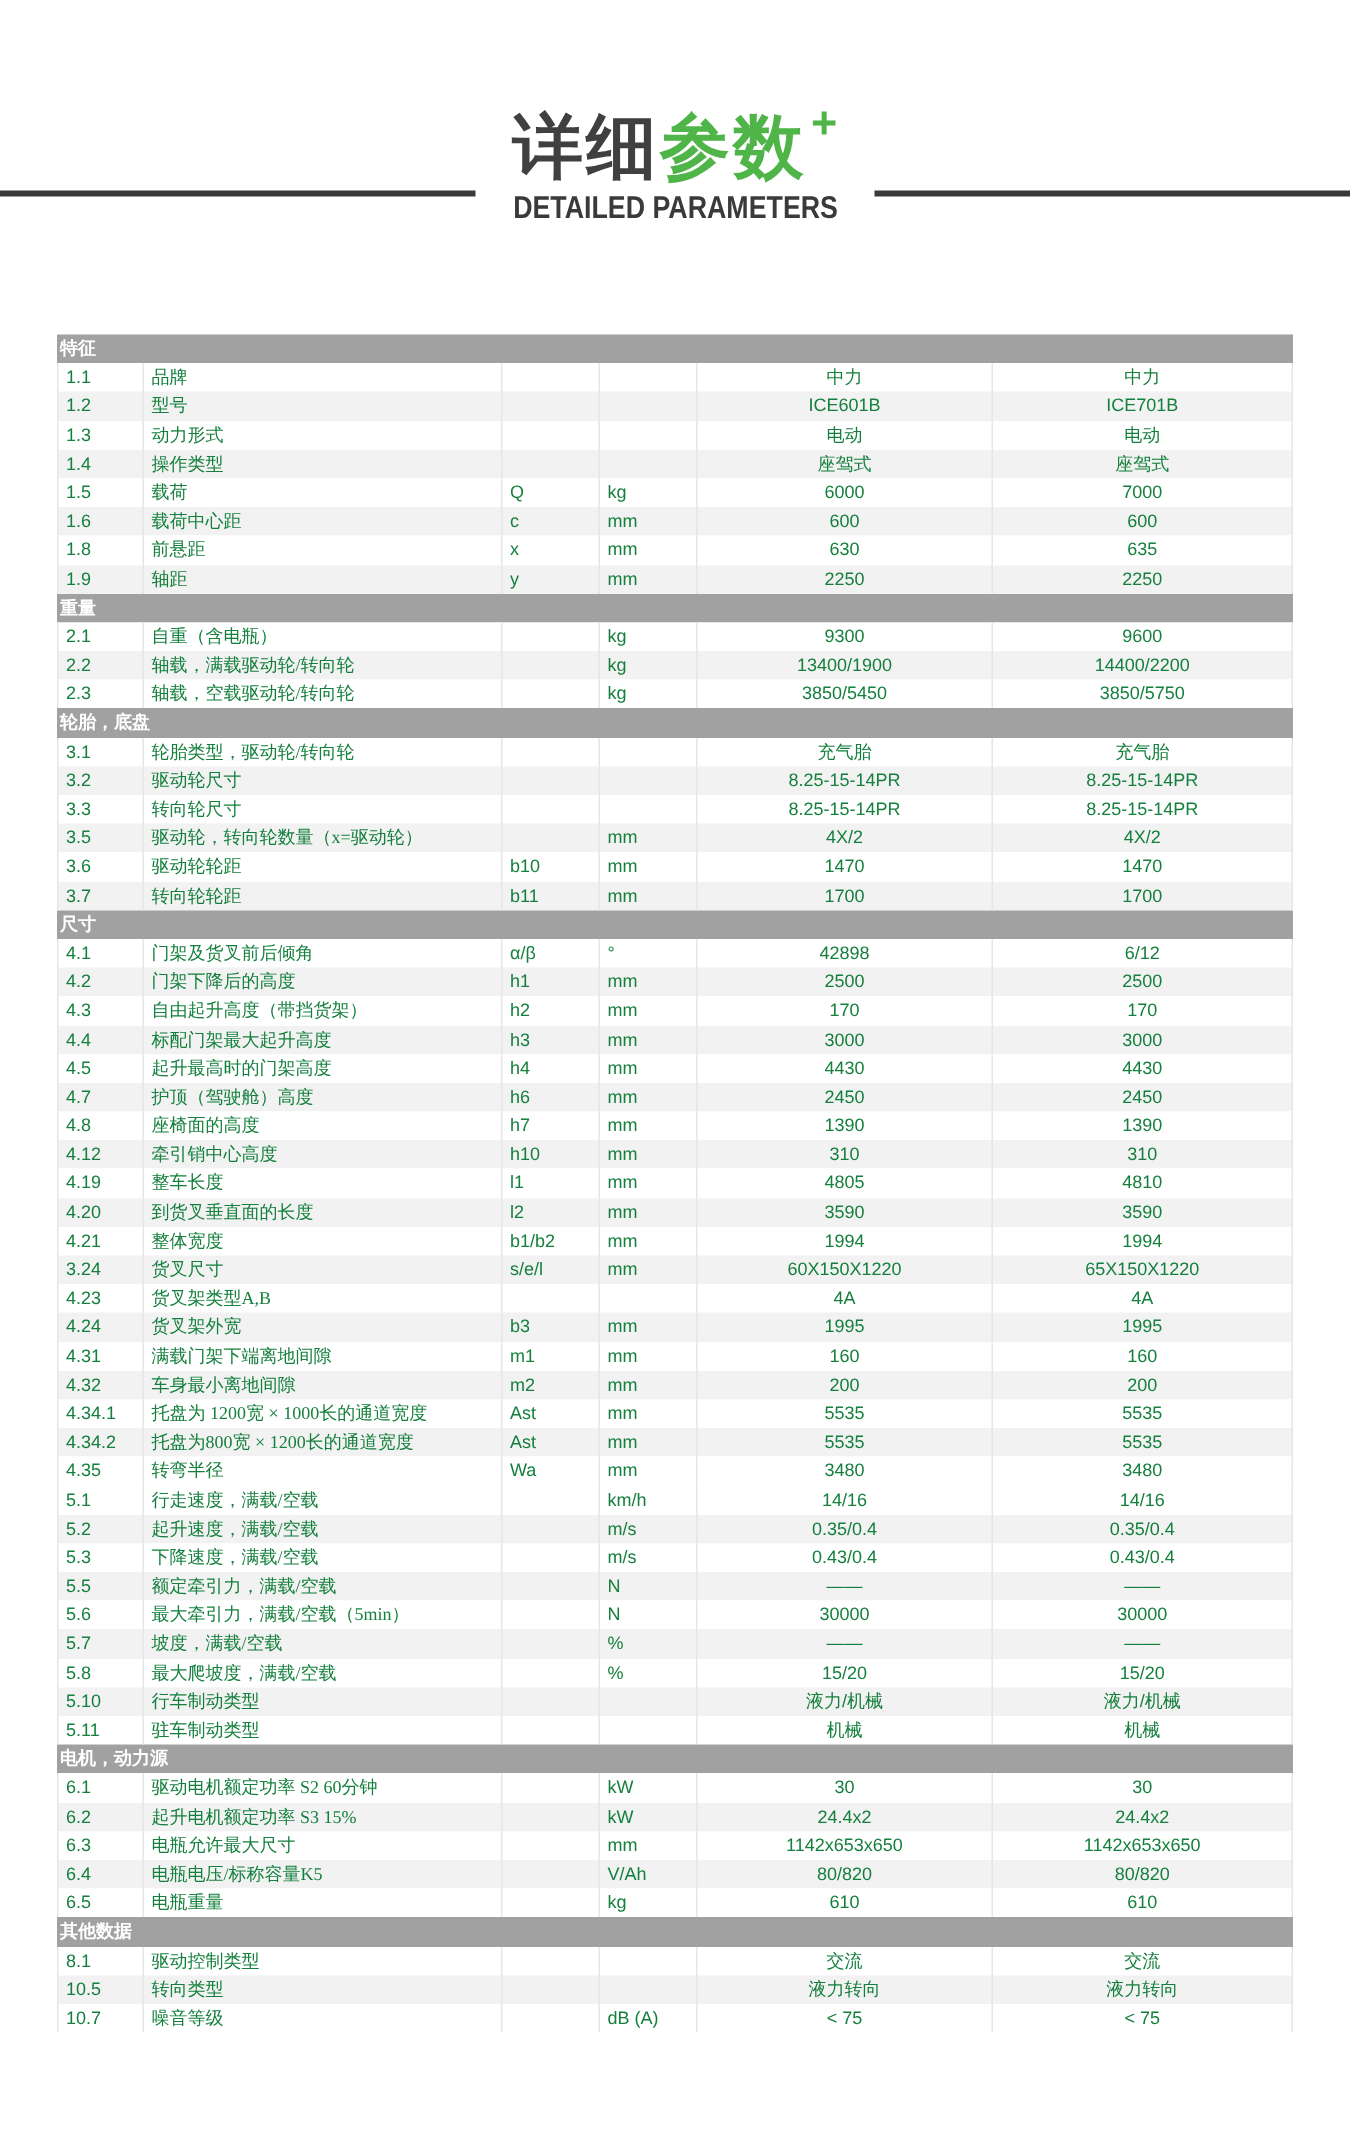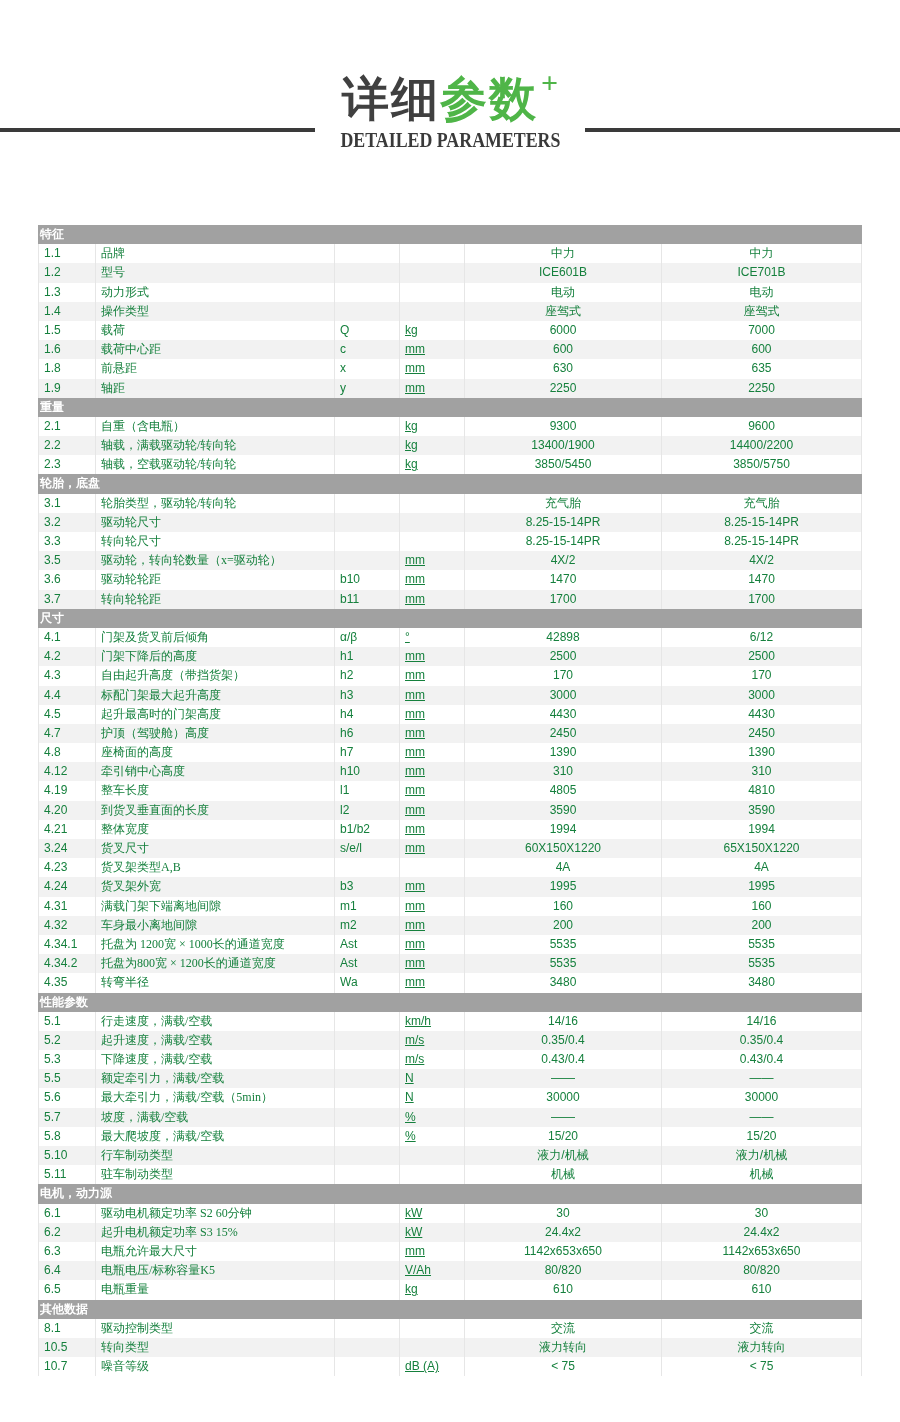--- a/index.html
+++ b/index.html
@@ -1,21 +1,21 @@
 <!DOCTYPE html>
 <html style="--green: #4fb548; --secbg: #a1a1a1; --altbg: #f2f2f2;"><head>
 <meta charset="utf-8">
 <style>
   html,body{margin:0;padding:0;}
   body{
     width:900px;height:1422px;background:#ffffff;overflow:hidden;
     font-family:"Liberation Sans","DejaVu Sans",sans-serif;
     -webkit-font-smoothing:antialiased;
   }
-  .header{padding-top:54px;font-family:Liberation Serif, serif;}
+  .header{padding-top:54px;}
   .title{
     text-align:center;font-size:47px;font-weight:bold;color:#404040;
     line-height:58px;letter-spacing:2px;white-space:nowrap;
   }
   .title .green{color:var(--green,#4fb548);}
   .title .plus{
     font-size:30px;font-weight:bold;color:var(--green,#4fb548);
     vertical-align:22px;margin-left:3px;letter-spacing:0;
   }
   .subtitle-row{display:flex;align-items:flex-start;margin-top:0;}
@@ -32,21 +32,21 @@
   }
   .row{display:flex;height:19.2px;line-height:19.2px;font-size:12px;color:#15803d;background:#ffffff;}
   .row.alt{background:var(--altbg,#f2f2f2);justify-content:center;}
   .cell{
     box-sizing:border-box;padding:0 5px;border-right:1px solid #e6e6e6;
     overflow:hidden;white-space:nowrap;
   }
   .cell.c-no{width:58px;border-left:1px solid #e6e6e6;}
   .cell.c-label{width:239px;font-family:Liberation Serif, serif;}
   .cell.c-sym{width:65px;}
-  .cell.c-unit{width:65px;text-decoration:underline;}
+  .cell.c-unit{width:65px;}
   .cell.c-v1{width:197px;text-align:center;}
   .cell.c-v2{width:200px;text-align:center;}
 </style>
 </head>
 <body>
 
 <div class="page">
   <header class="header">
     <div class="title"><span>详细</span><span class="green">参数</span><span class="plus">+</span></div>
     <div class="subtitle-row">
@@ -342,21 +342,20 @@
         <div class="cell c-v2">5535</div>
       </div>
       <div class="row">
         <div class="cell c-no">4.35</div>
         <div class="cell c-label">转弯半径</div>
         <div class="cell c-sym">Wa</div>
         <div class="cell c-unit">mm</div>
         <div class="cell c-v1">3480</div>
         <div class="cell c-v2">3480</div>
       </div>
-      <div class="sec-header">性能参数</div>
       <div class="row">
         <div class="cell c-no">5.1</div>
         <div class="cell c-label">行走速度，满载/空载</div>
         <div class="cell c-sym"></div>
         <div class="cell c-unit">km/h</div>
         <div class="cell c-v1">14/16</div>
         <div class="cell c-v2">14/16</div>
       </div>
       <div class="row alt">
         <div class="cell c-no">5.2</div>

